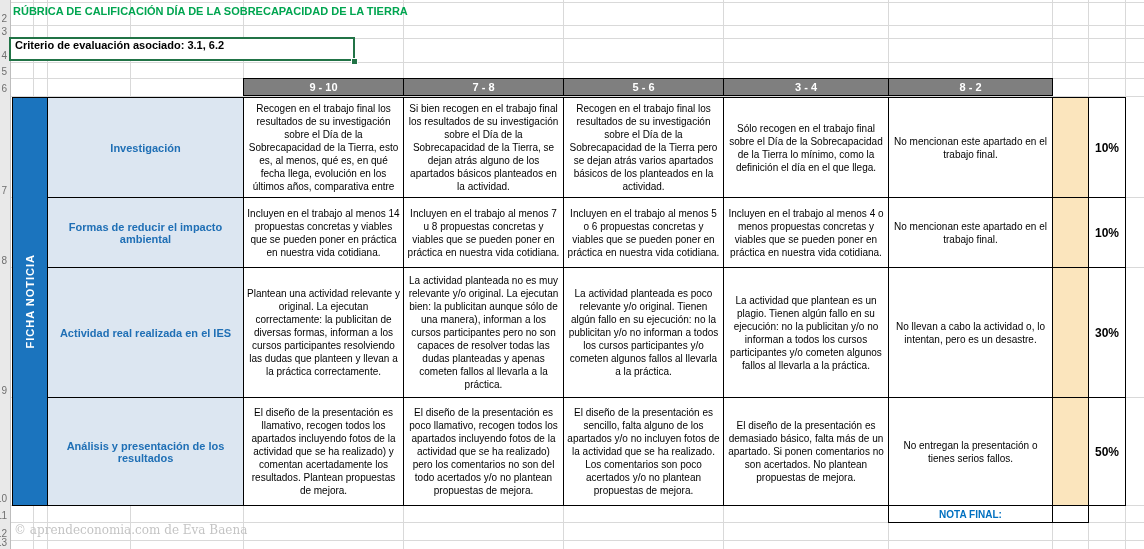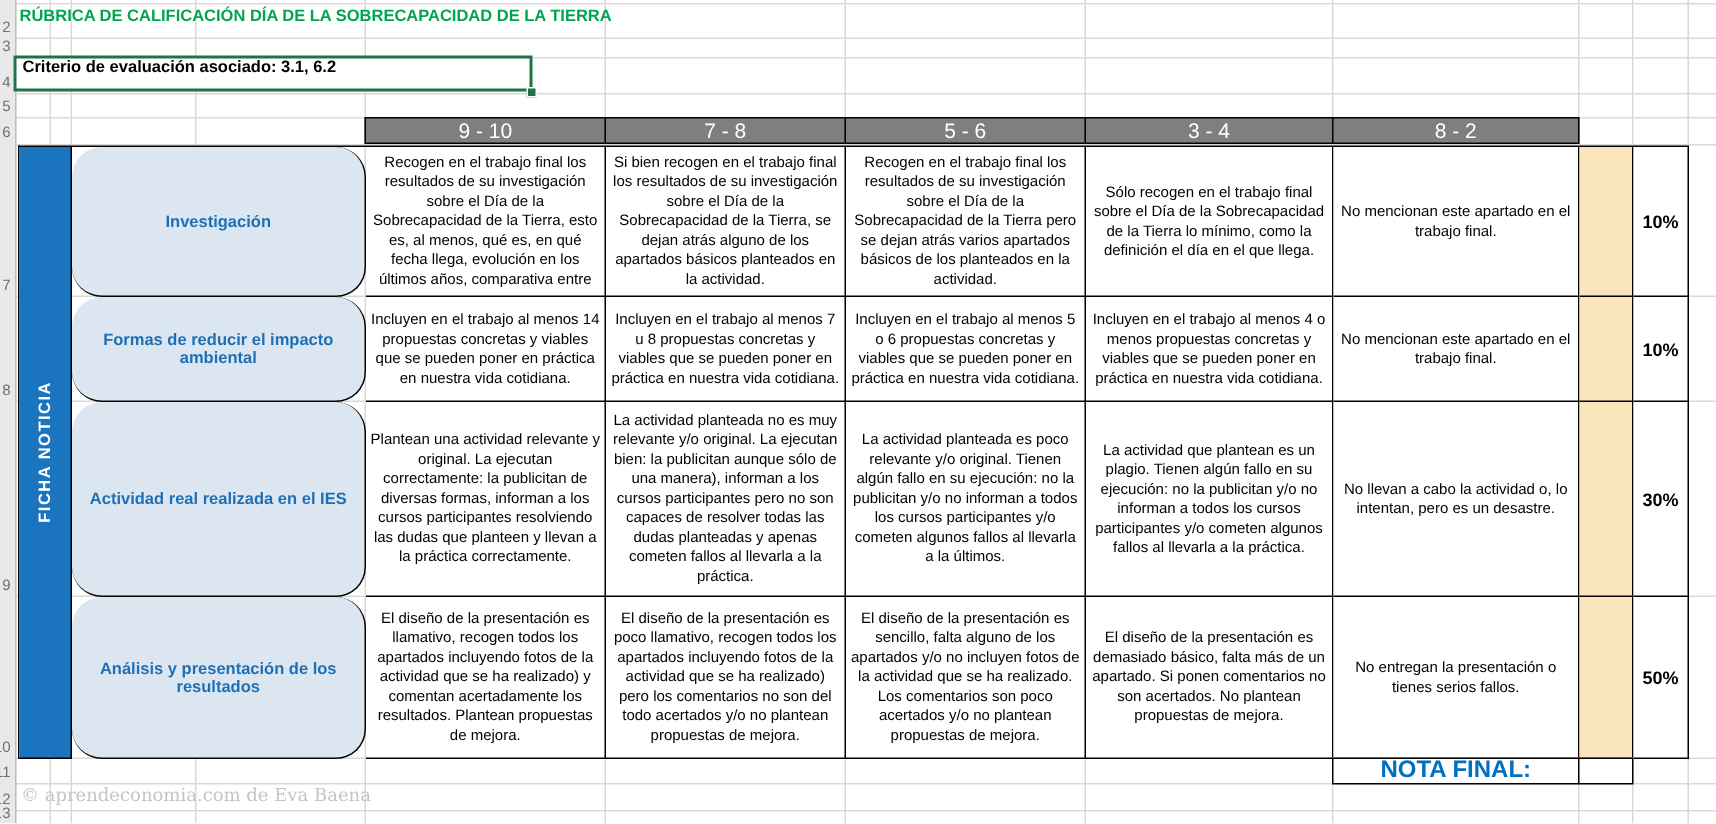--- a/index.html
+++ b/index.html
@@ -17,39 +17,39 @@
   .rn6{top:254px}.rn7{top:384px}.rn8{top:492px}.rn9{top:509px}.rn10{top:527px}.rn11{top:536px}
   
   .title{position:absolute;left:13px;top:5px;font-size:11px;font-weight:bold;color:#00a550;white-space:nowrap;}
   .criterio{position:absolute;left:9px;top:37px;width:346px;height:24px;background:#fff;
     border:2px solid #217346;box-sizing:border-box;display:flex;align-items:flex-start;}
   .criterio span{font-size:11px;font-weight:bold;padding-left:4px;white-space:nowrap;}
   .fill-handle{position:absolute;left:351px;top:58px;width:5px;height:5px;background:#217346;border:1px solid #fff;}
   
   .ghead{position:absolute;top:78px;height:18px;background:#7f7f7f;border:1px solid #000;
     box-sizing:border-box;display:flex;align-items:center;justify-content:center;
-    color:#fff;font-size:14px;font-weight:normal;}
+    color:#fff;font-size:11px;font-weight:bold;}
   
   .rubric{position:absolute;left:12px;top:97px;display:grid;
     grid-template-columns:35px 196px 160px 160px 160px 165px 164px 36px 37px;
     grid-template-rows:100px 70px 130px 108px;
     border-top:1px solid #000;border-left:1px solid #000;box-sizing:border-box;}
   .cell{border-right:1px solid #000;border-bottom:1px solid #000;box-sizing:border-box;
     display:flex;align-items:center;justify-content:center;text-align:center;overflow:hidden;}
   .band{grid-row:1 / span 4;background:#1b74be;}
   .band span{writing-mode:vertical-rl;transform:rotate(180deg);color:#fff;font-weight:bold;
     font-size:11px;letter-spacing:1px;white-space:nowrap;}
-  .crit{background:#dce6f1;color:#1f6fb5;font-weight:bold;font-size:11px;padding:2px 8px;border-radius:20px;}
+  .crit{background:#dce6f1;color:#1f6fb5;font-weight:bold;font-size:11px;padding:2px 8px;}
   .desc{background:#fff;font-size:10px;line-height:13px;padding:1px 3px;}
   .tan{background:#fbe5bd;}
   .pct{background:#fff;font-size:12px;font-weight:bold;}
   
   .nota{position:absolute;left:888px;top:505px;width:165px;height:18px;background:#fff;
     border:1px solid #000;box-sizing:border-box;display:flex;align-items:center;justify-content:center;
-    color:#0070c0;font-size:16px;font-weight:bold;}
+    color:#0070c0;font-size:10px;font-weight:bold;}
   .nota-val{position:absolute;left:1052px;top:505px;width:37px;height:18px;background:#fff;
     border:1px solid #000;box-sizing:border-box;}
   .credit{position:absolute;left:14px;top:523px;font-size:12px;color:#c4c4c4;
     font-family:"DejaVu Serif",serif;white-space:nowrap;}
 </style>
 </head>
 <body>
 
 <div class="sheet">
 
@@ -126,21 +126,21 @@
     <div class="cell desc">Incluyen en el trabajo al menos 7 u 8 propuestas concretas y viables que se pueden poner en práctica en nuestra vida cotidiana.</div>
     <div class="cell desc">Incluyen en el trabajo al menos 5 o 6 propuestas concretas y viables que se pueden poner en práctica en nuestra vida cotidiana.</div>
     <div class="cell desc">Incluyen en el trabajo al menos 4 o menos propuestas concretas y viables que se pueden poner en práctica en nuestra vida cotidiana.</div>
     <div class="cell desc">No mencionan este apartado en el trabajo final.</div>
     <div class="cell tan"></div>
     <div class="cell pct">10%</div>
 
     <div class="cell crit">Actividad real realizada en el IES</div>
     <div class="cell desc">Plantean una actividad relevante y original. La ejecutan correctamente: la publicitan de diversas formas, informan a los cursos participantes resolviendo las dudas que planteen y llevan a la práctica correctamente.</div>
     <div class="cell desc">La actividad planteada no es muy relevante y/o original. La ejecutan bien: la publicitan aunque sólo de una manera), informan a los cursos participantes pero no son capaces de resolver todas las dudas planteadas y apenas cometen fallos al llevarla a la práctica.</div>
-    <div class="cell desc">La actividad planteada es poco relevante y/o original. Tienen algún fallo en su ejecución: no la publicitan y/o no informan a todos los cursos participantes y/o cometen algunos fallos al llevarla a la últimos.</div>
+    <div class="cell desc">La actividad planteada es poco relevante y/o original. Tienen algún fallo en su ejecución: no la publicitan y/o no informan a todos los cursos participantes y/o cometen algunos fallos al llevarla a la práctica.</div>
     <div class="cell desc">La actividad que plantean es un plagio. Tienen algún fallo en su ejecución: no la publicitan y/o no informan a todos los cursos participantes y/o cometen algunos fallos al llevarla a la práctica.</div>
     <div class="cell desc">No llevan a cabo la actividad o, lo intentan, pero es un desastre.</div>
     <div class="cell tan"></div>
     <div class="cell pct">30%</div>
 
     <div class="cell crit">Análisis y presentación de los resultados</div>
     <div class="cell desc">El diseño de la presentación es llamativo, recogen todos los apartados incluyendo fotos de la actividad que se ha realizado) y comentan acertadamente los resultados. Plantean propuestas de mejora.</div>
     <div class="cell desc">El diseño de la presentación es poco llamativo, recogen todos los apartados incluyendo fotos de la actividad que se ha realizado) pero los comentarios no son del todo acertados y/o no plantean propuestas de mejora.</div>
     <div class="cell desc">El diseño de la presentación es sencillo, falta alguno de los apartados y/o no incluyen fotos de la actividad que se ha realizado. Los comentarios son poco acertados y/o no plantean propuestas de mejora.</div>
     <div class="cell desc">El diseño de la presentación es demasiado básico, falta más de un apartado. Si ponen comentarios no son acertados. No plantean propuestas de mejora.</div>

